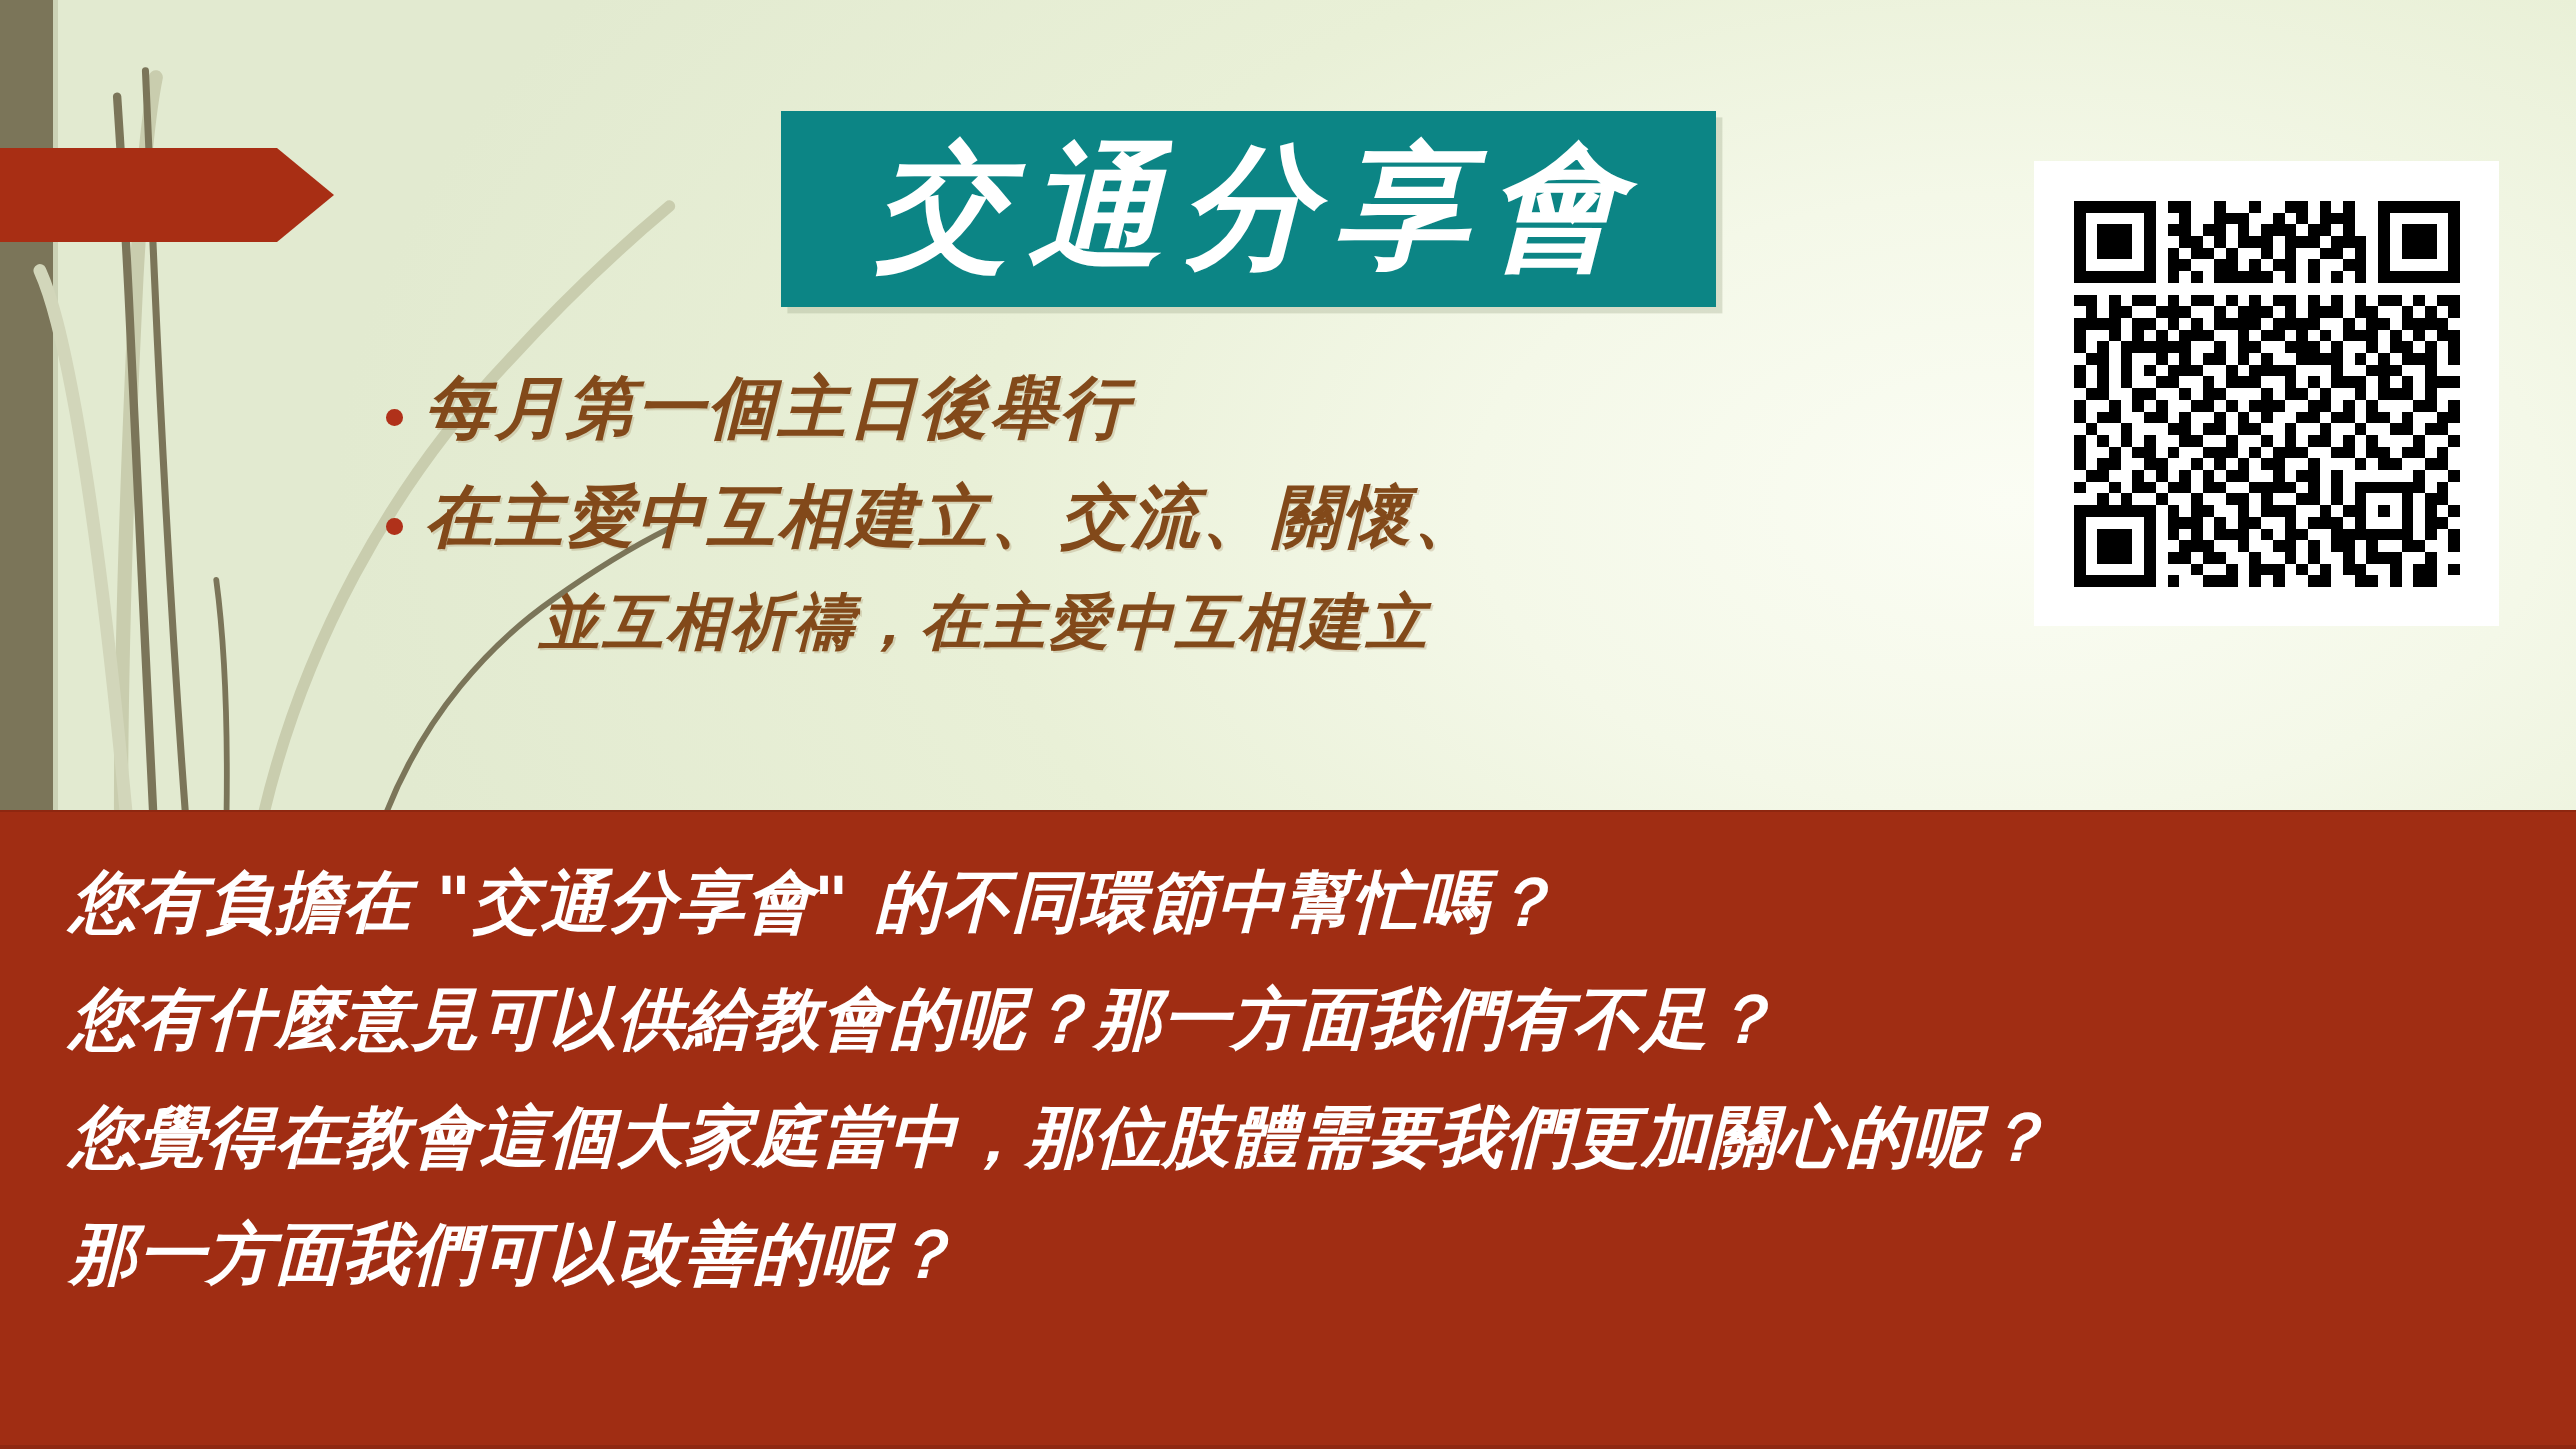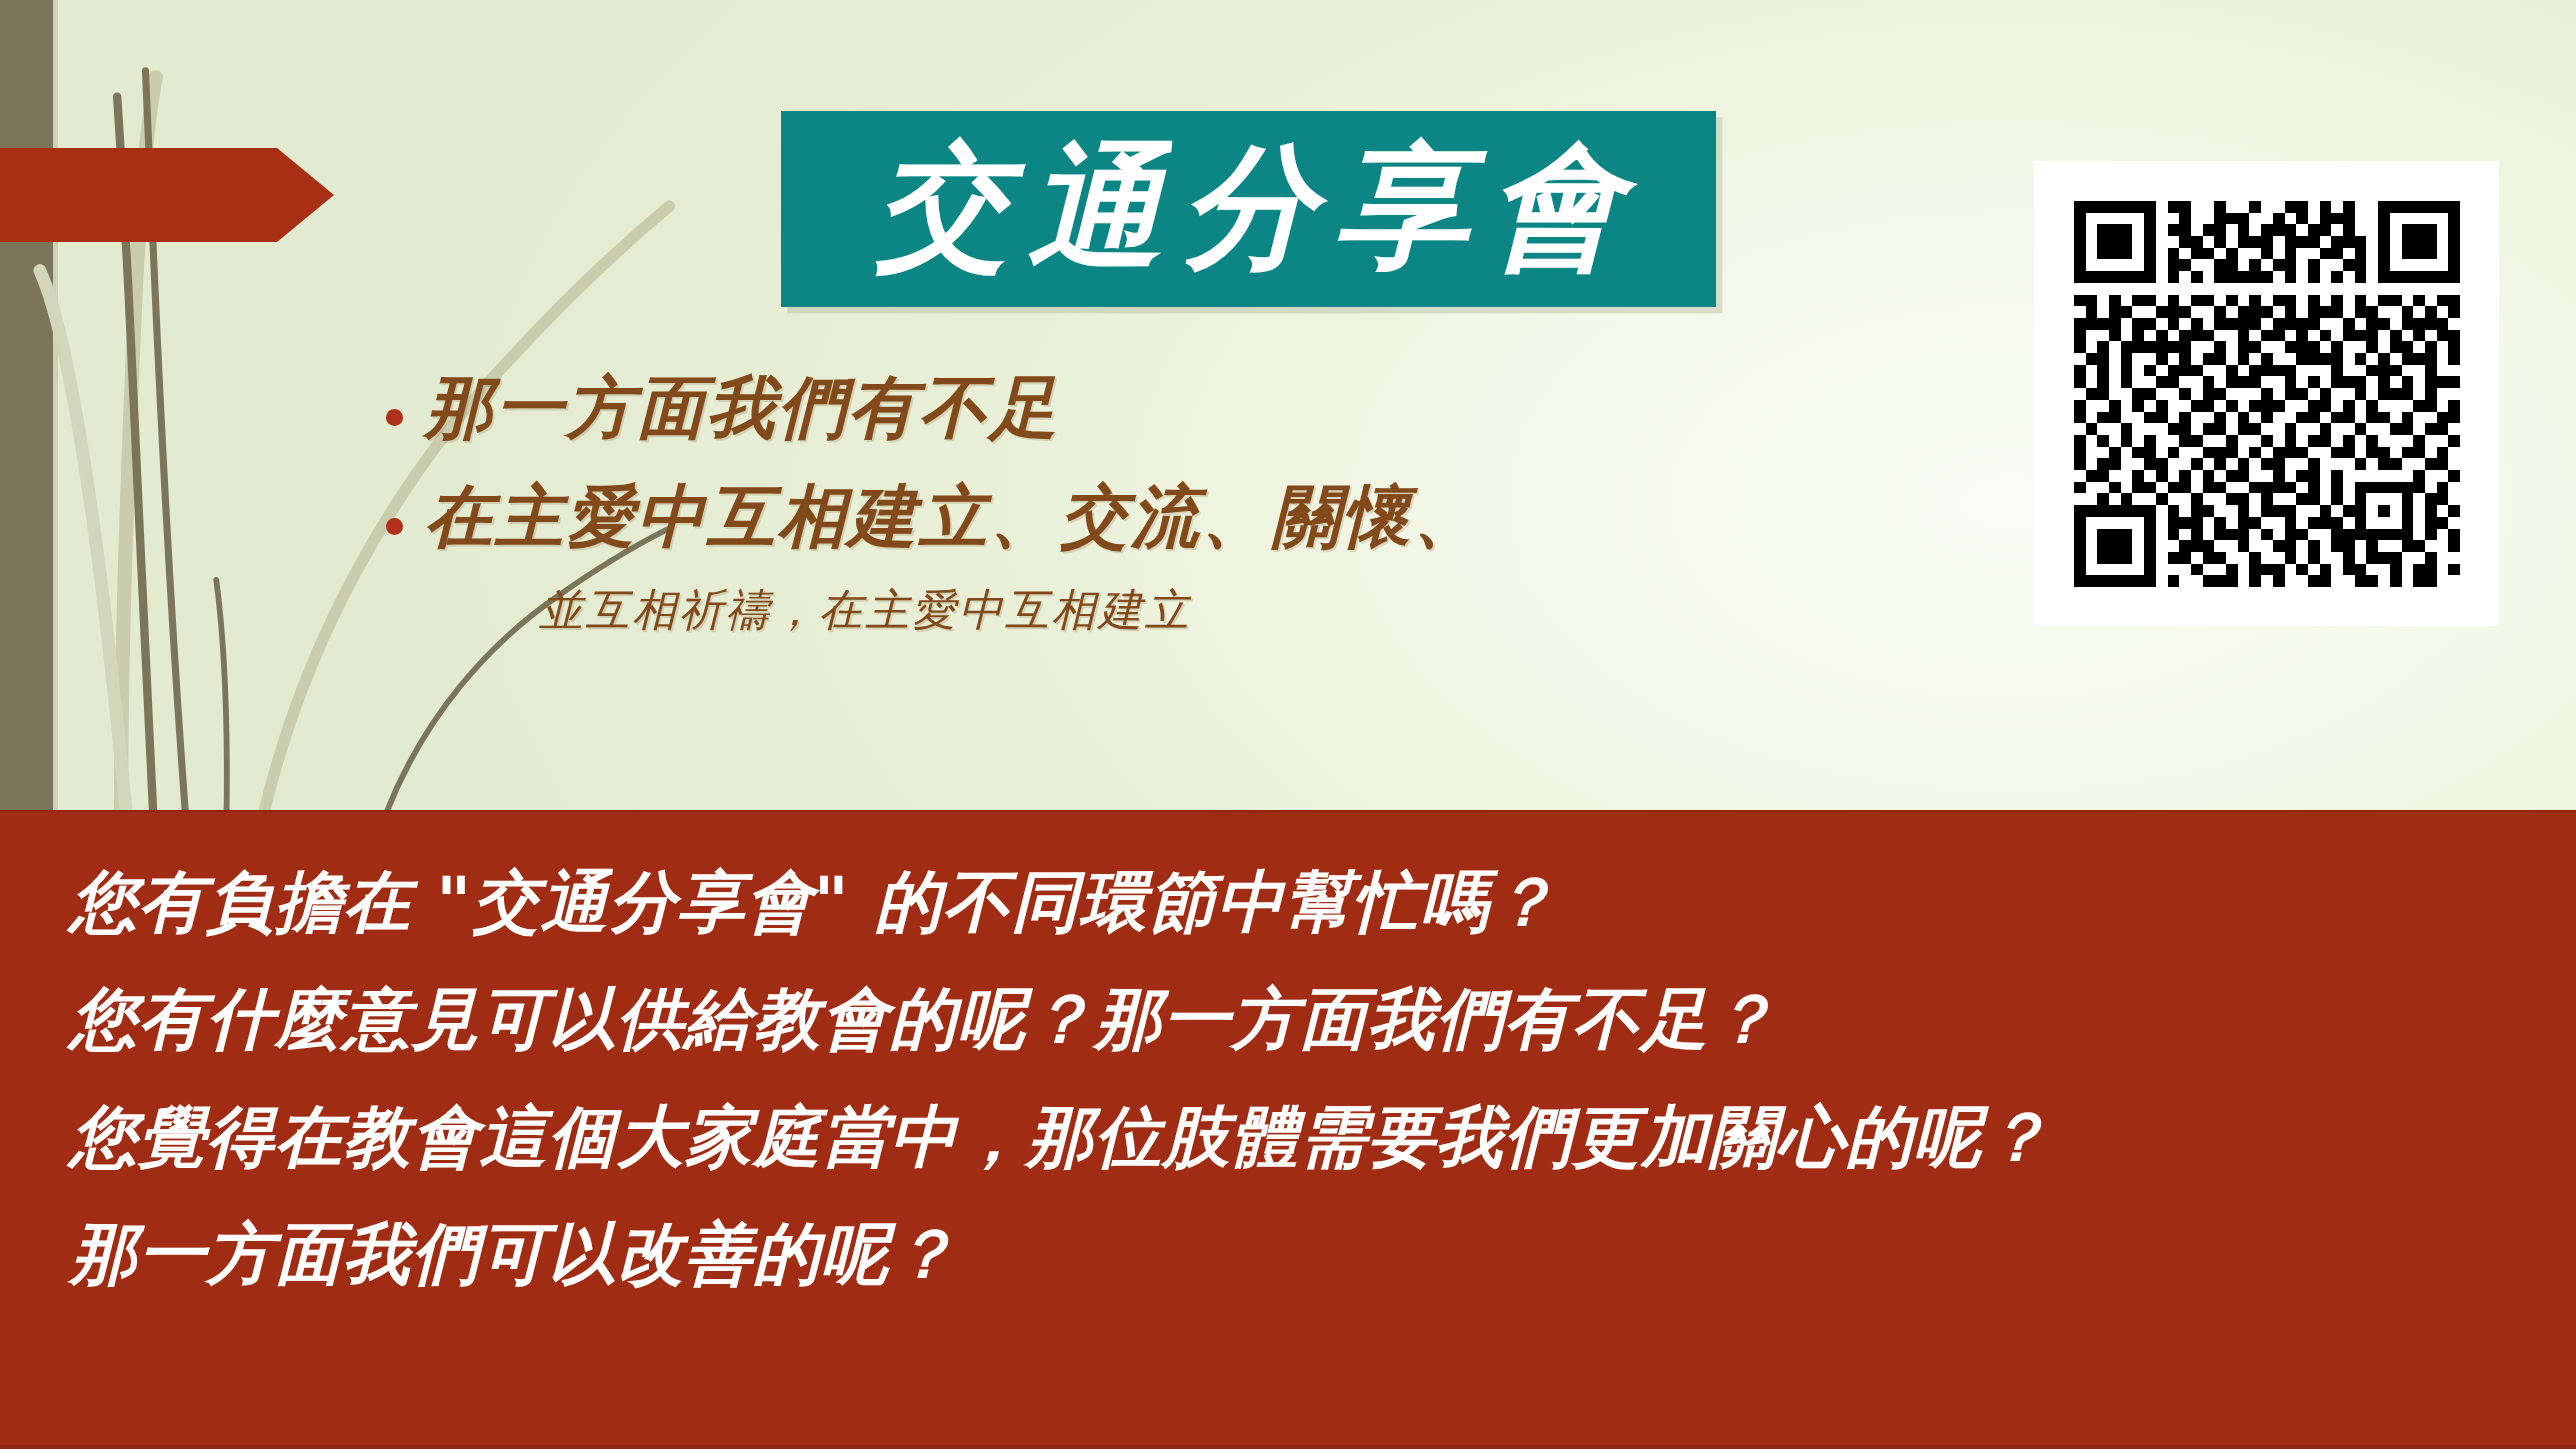--- a/index.html
+++ b/index.html
@@ -113,22 +113,22 @@
     font-size: 68px;
     line-height: 1.38;
     letter-spacing: 2.6px;
     white-space: nowrap;
     text-shadow: 1.9px 1.9px 0 rgba(120,80,30,.18);
   }
   .bullet-cont {
     color: #82491a;
     font-family: "DejaVu Serif", "Liberation Serif", serif;
     font-style: italic;
-    font-weight: 400;
-    font-size: 44px;
+    font-weight: 700;
+    font-size: 61px;
     line-height: 1.38;
     letter-spacing: 2.6px;
     white-space: nowrap;
     margin-left: 153px;
     text-shadow: 1.9px 1.9px 0 rgba(120,80,30,.18);
   }
 
   
   .qr-card {
     position: absolute;
@@ -554,21 +554,21 @@
         <rect x="29" y="32" width="2" height="1"></rect>
       </g>
     </svg>
   </div>
 
   <div class="bullets">
 
     <div>
       <div class="bullet-row">
         <span class="bullet-dot"></span>
-        <span class="bullet-text">那一方面我們有不足</span>
+        <span class="bullet-text">每月第一個主日後舉行</span>
       </div>
     </div>
 
     <div>
       <div class="bullet-row">
         <span class="bullet-dot"></span>
         <span class="bullet-text">在主愛中互相建立、交流、關懷、</span>
       </div>
       <div class="bullet-cont">並互相祈禱，在主愛中互相建立</div>
     </div>

